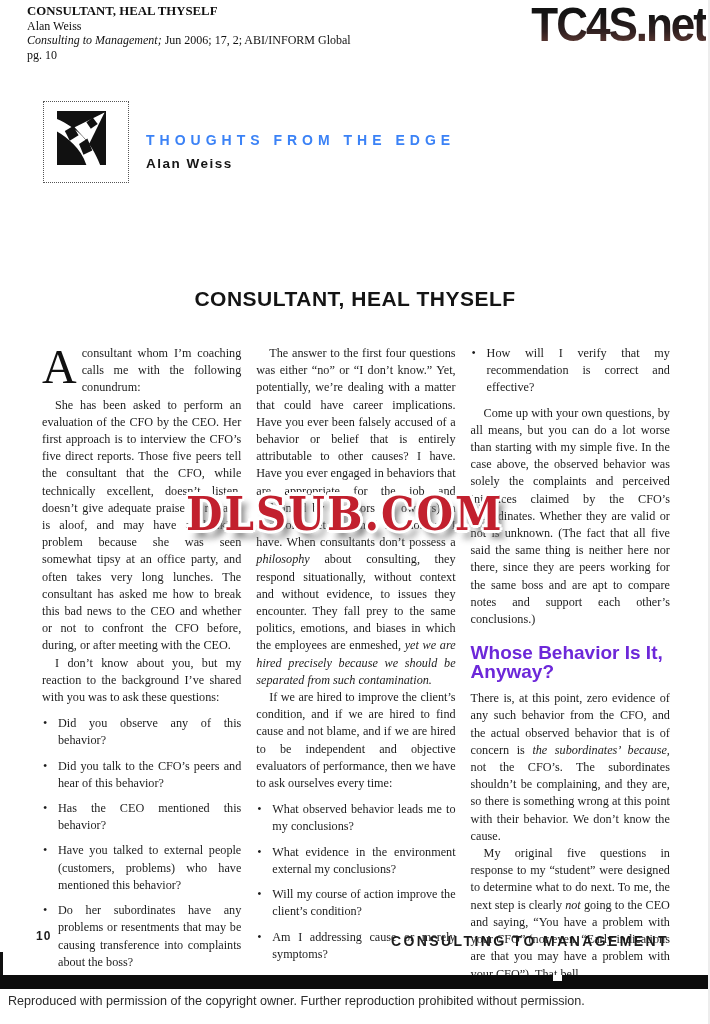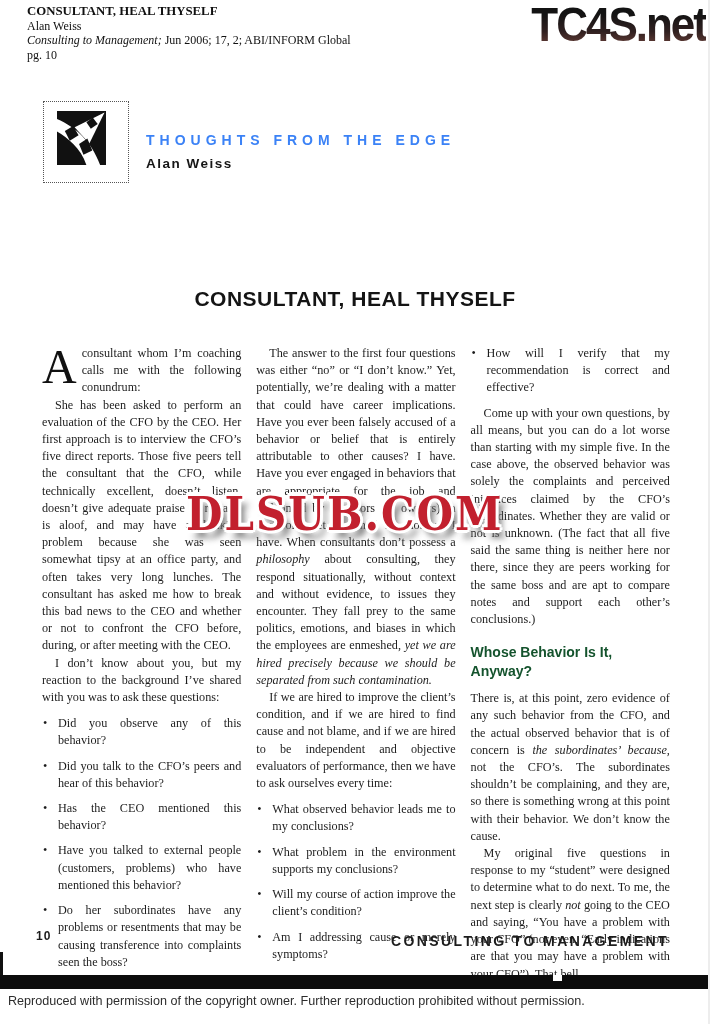--- a/index.html
+++ b/index.html
@@ -44,22 +44,22 @@
   
   .columns{position:absolute;left:42px;top:345px;width:628px;display:flex;gap:15px;}
   .col{width:199.3px;font-size:12.2px;line-height:17.2px;text-align:justify;}
   .col p{margin:0;text-indent:13px;}
   .col p.noindent{text-indent:0;}
   .dropcap{float:left;font-size:48px;line-height:39px;padding:2px 5px 0 0;font-weight:normal;color:#111;}
   .bullets{margin-top:9px;}
   .bullet{display:flex;margin-bottom:8px;}
   .blt{width:15px;flex:none;padding-left:1px;}
   .btext{flex:1;text-align:justify;}
-  .subhead{font-family:"Liberation Sans",sans-serif;font-weight:bold;font-size:14px;
-           line-height:19px;margin:15px 0 9px;text-align:left;text-indent:0;color:#14532d;}
+  .subhead{font-family:"Liberation Sans",sans-serif;font-weight:bold;font-size:19px;
+           line-height:19px;margin:15px 0 9px;text-align:left;text-indent:0;color:#6d28d9;}
   .gap-after-list{margin-top:13px;}
   em{font-style:italic;}
 
   
   .pagenum{position:absolute;left:36px;top:929px;font-family:"Liberation Sans",sans-serif;
            font-weight:bold;font-size:12px;letter-spacing:1px;}
   .journal-footer{position:absolute;right:41px;top:933px;font-family:"Liberation Sans",sans-serif;
                   font-weight:bold;font-size:14px;letter-spacing:2.4px;margin-left:34px;}
 
   
@@ -116,36 +116,36 @@
         <div class="bullet">
             <span class="blt">•</span>
             <span class="btext">Has the CEO mentioned this behavior?</span>
           </div>
         <div class="bullet">
             <span class="blt">•</span>
             <span class="btext">Have you talked to external people (customers, problems) who have mentioned this behavior?</span>
           </div>
         <div class="bullet">
             <span class="blt">•</span>
-            <span class="btext">Do her subordinates have any problems or resentments that may be causing transference into complaints seen the boss?</span>
+            <span class="btext">Do her subordinates have any problems or resentments that may be causing transference into complaints about the boss?</span>
           </div>
       </div>
     </div>
 
     <div class="col">
       <p><span>The answer to the first four questions was either “no” or “I don’t know.” Yet, potentially, we’re dealing with a matter that could have career implications. Have you ever been falsely accused of a behavior or belief that is entirely attributable to other causes? I have. Have you ever engaged in behaviors that are appropriate for the job and welcomed by superiors (or owners) in one role, yet punished in another? I have. When consultants don’t possess a </span><em>philosophy</em><span> about consulting, they respond situationally, without context and without evidence, to issues they encounter. They fall prey to the same politics, emotions, and biases in which the employees are enmeshed, </span><em>yet we are hired precisely because we should be separated from such contamination.</em></p>
       <p>If we are hired to improve the client’s condition, and if we are hired to find cause and not blame, and if we are hired to be independent and objective evaluators of performance, then we have to ask ourselves every time:</p>
       <div class="bullets">
         <div class="bullet">
             <span class="blt">•</span>
             <span class="btext">What observed behavior leads me to my conclusions?</span>
           </div>
         <div class="bullet">
             <span class="blt">•</span>
-            <span class="btext">What problem in the environment supports my conclusions?</span>
+            <span class="btext">What evidence in the environment external my conclusions?</span>
           </div>
         <div class="bullet">
             <span class="blt">•</span>
             <span class="btext">Will my course of action improve the client’s condition?</span>
           </div>
         <div class="bullet">
             <span class="blt">•</span>
             <span class="btext">Am I addressing cause or merely symptoms?</span>
           </div>
       </div>

